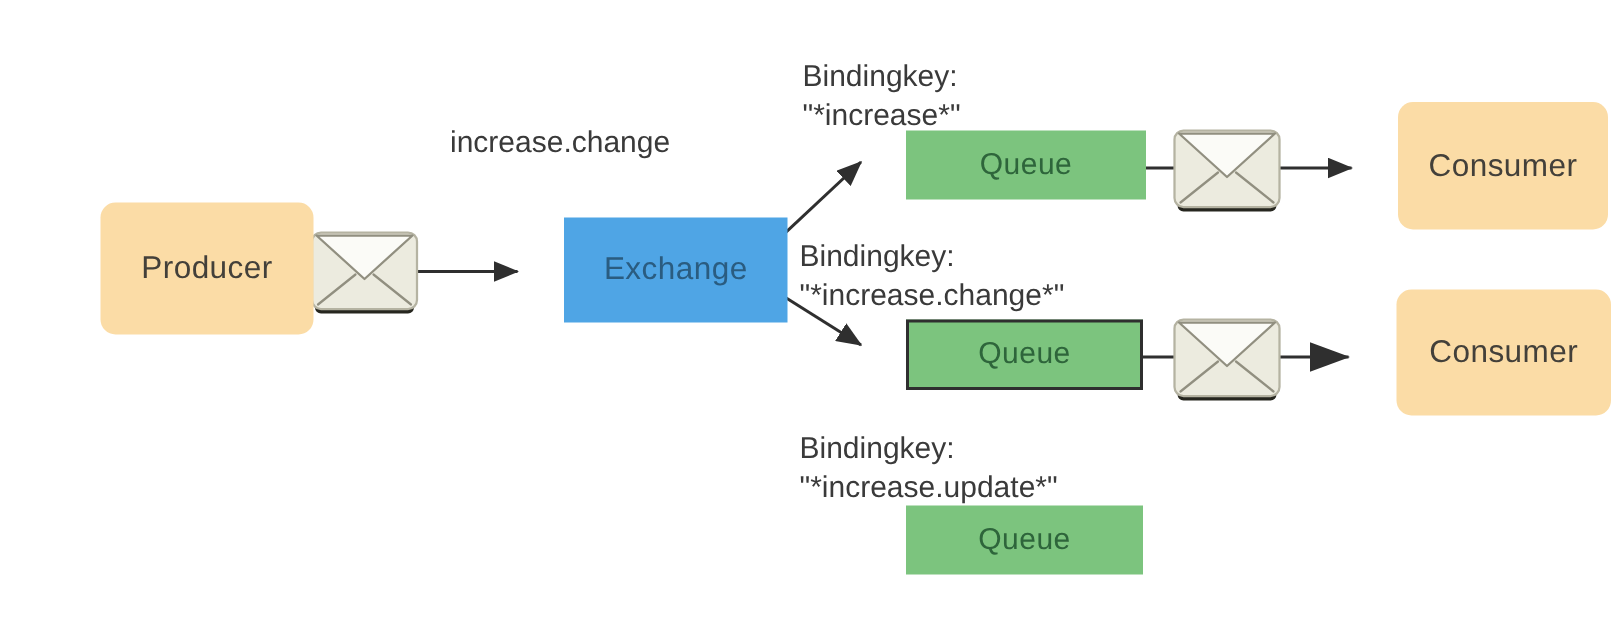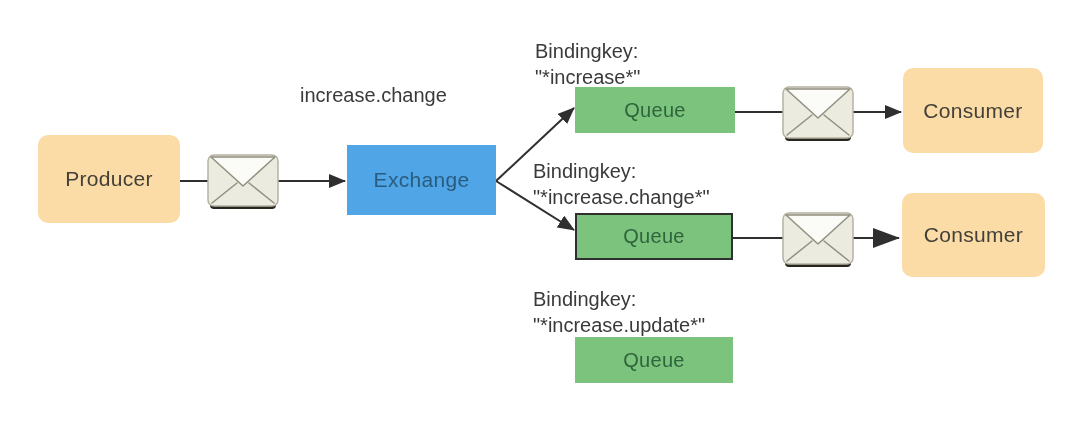--- a/index.html
+++ b/index.html
@@ -21,20 +21,21 @@
   .arrowhead{fill:var(--line,#2f2f2f);stroke:none;}
   .env-shadow{fill:var(--envelope-shadow,#26261f);}
   .env-body{fill:var(--envelope-body,#ecebdf);stroke:#b5b3a2;stroke-width:1.5;}
   .env-flap{fill:var(--envelope-flap,#fbfbf7);stroke:#918f80;stroke-width:1.5;stroke-linejoin:round;}
   .env-fold{stroke:#918f80;stroke-width:1.5;fill:none;stroke-linecap:round;}
   .node{
     position:absolute;
     display:flex;align-items:center;justify-content:center;
     font-size:21px;letter-spacing:.3px;
     box-sizing:border-box;
+    margin-left:29px;
   }
   .node.rounded{border-radius:10px;}
   .node.peach{background:var(--peach,#fbdca6);color:var(--node-text,#43403a);}
   .node.blue{background:var(--blue,#4fa5e5);color:var(--exchange-text,#2a5c80);}
   .node.green{background:var(--green,#7cc47e);color:var(--queue-text,#2e653b);font-size:20px;}
   .node.bordered{border:2px solid var(--line,#2f2f2f);}
   #producer{left:38px;top:135px;width:142px;height:88px;}
   #exchange{left:347px;top:145px;width:149px;height:70px;}
   #queue1{left:575px;top:87px;width:160px;height:46px;}
   #queue2{left:575px;top:213px;width:158px;height:47px;}

